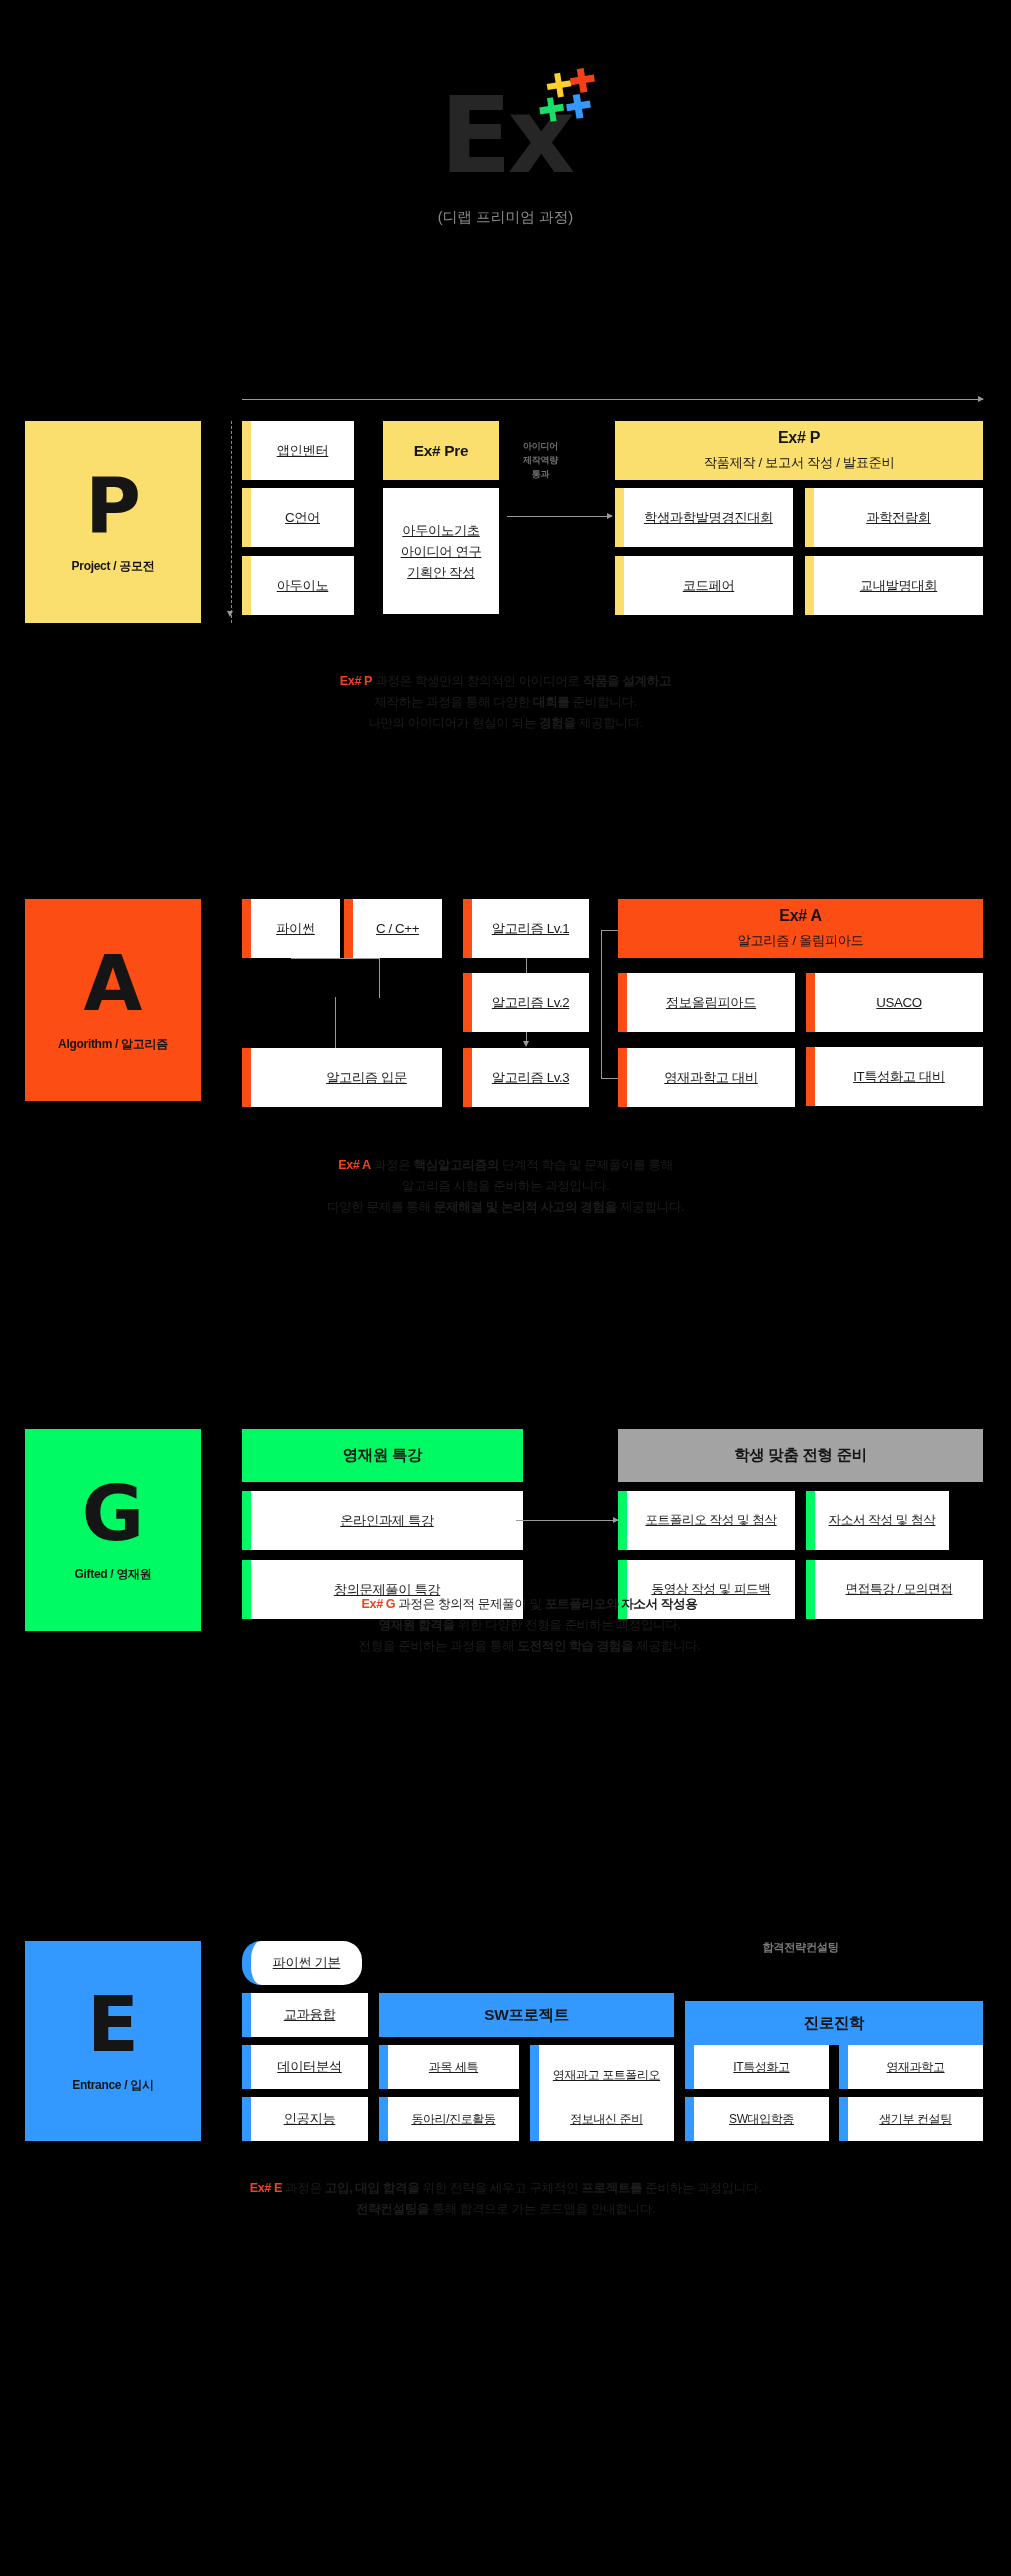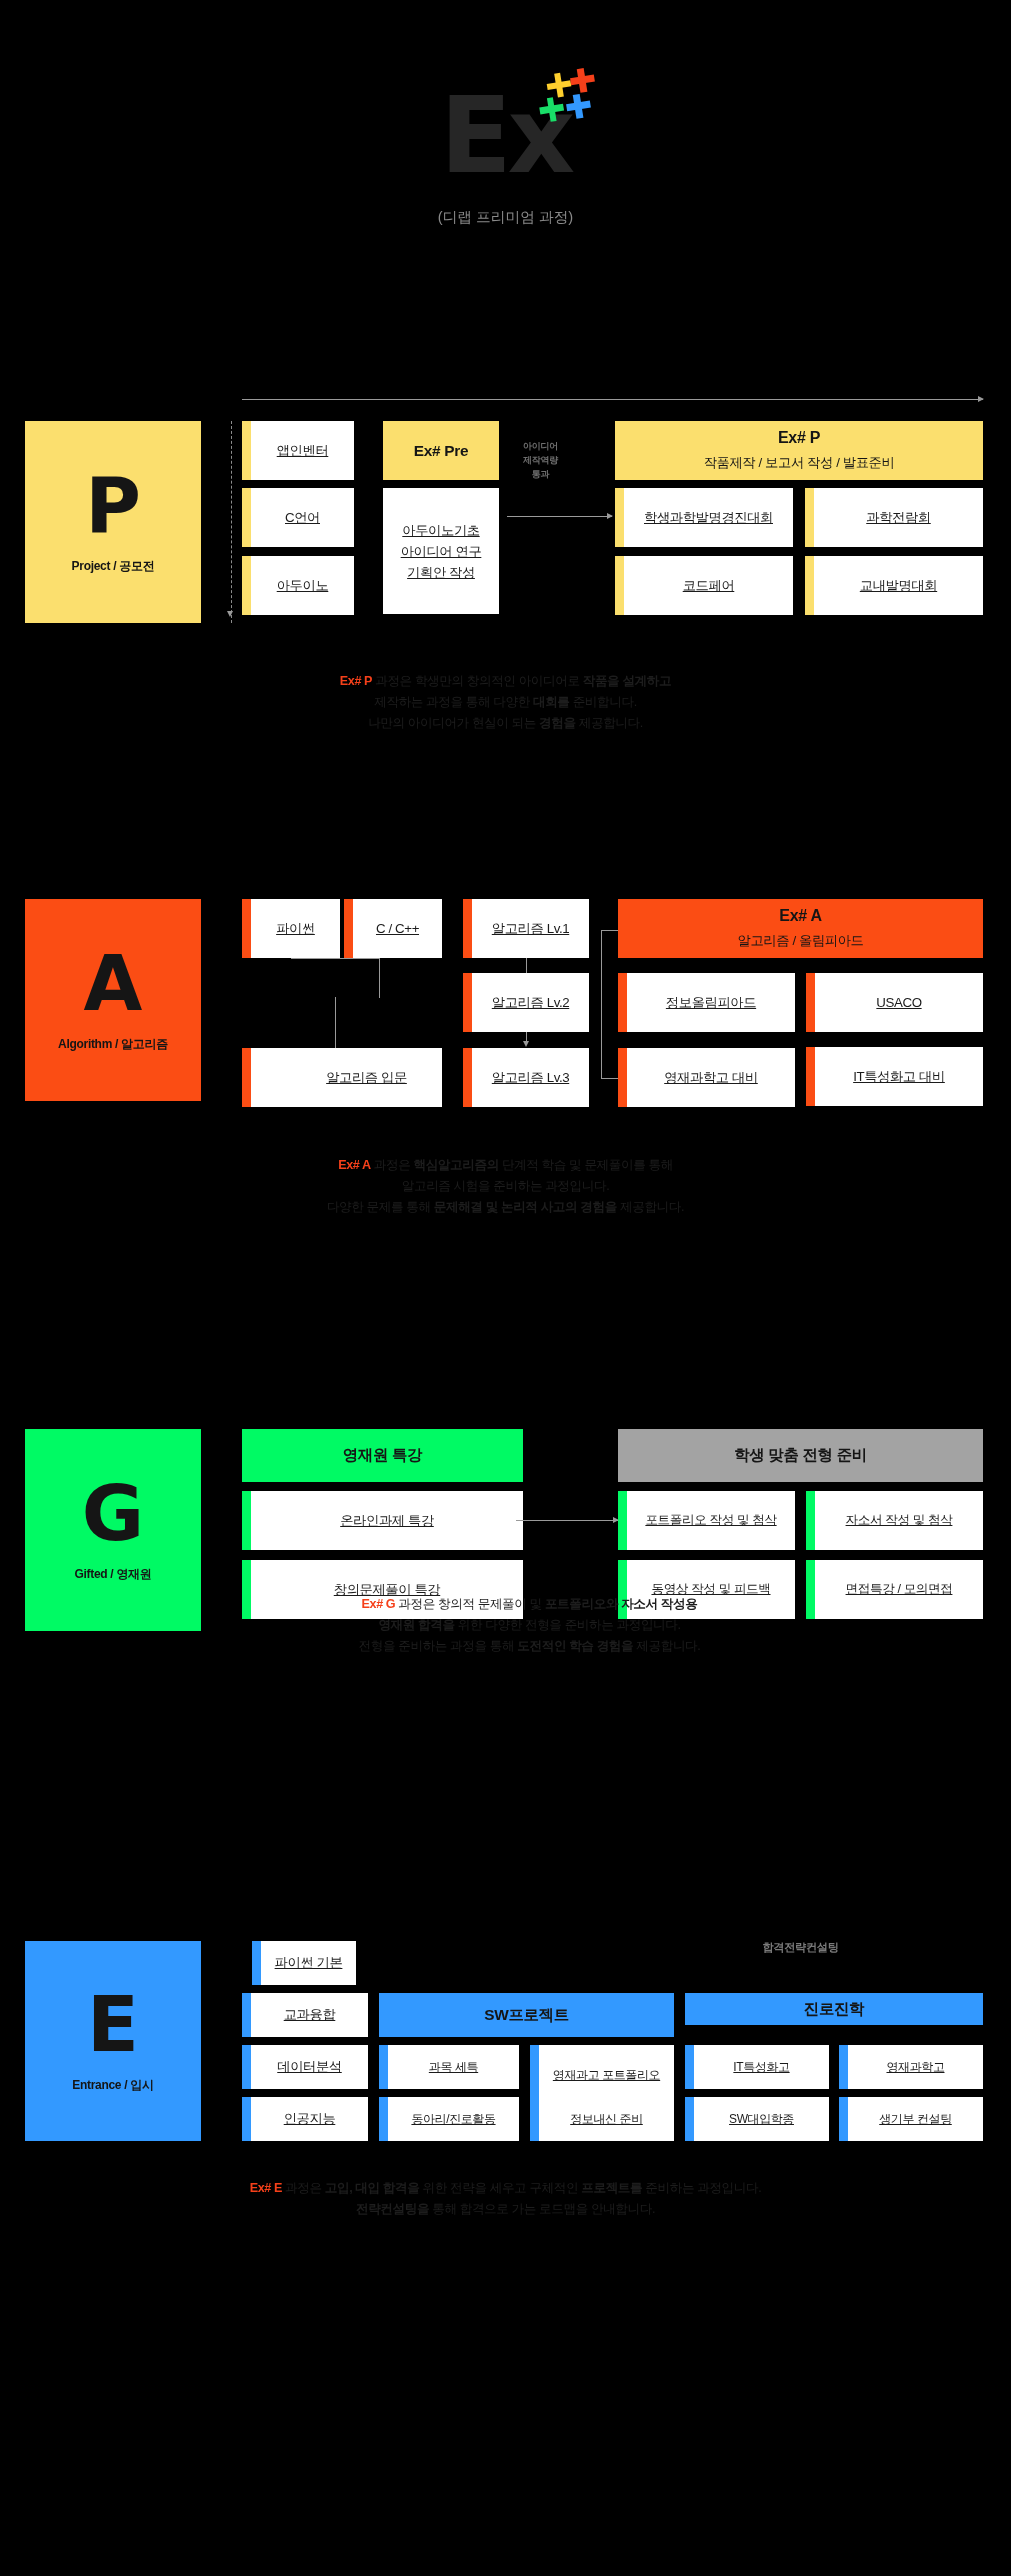--- a/index.html
+++ b/index.html
@@ -250,21 +250,21 @@
 
     <div class="arrowline" style="left:516px;top:91px;width:102px;"></div>
 
     <div class="title-box single" style="left:618px;top:0;width:365px;height:53px;background:#a3a3a3;">
       <div class="t1">학생 맞춤 전형 준비</div>
     </div>
 
     <div class="box bar" style="--accent:#00FA64;left:618px;top:62px;width:177px;height:59px;font-size:12.6px;">
       <span>포트폴리오 작성 및 첨삭</span>
     </div>
-    <div class="box bar" style="--accent:#00FA64;left:806px;top:62px;width:177px;height:59px;font-size:12.6px;">
+    <div class="box bar" style="--accent:#00FA64;left:806px;top:62px;width:143px;height:59px;font-size:12.6px;">
       <span>자소서 작성 및 첨삭</span>
     </div>
     <div class="box bar" style="--accent:#00FA64;left:618px;top:131px;width:177px;height:59px;font-size:12.6px;">
       <span>동영상 작성 및 피드백</span>
     </div>
     <div class="box bar" style="--accent:#00FA64;left:806px;top:131px;width:177px;height:59px;font-size:12.6px;">
       <span>면접특강 / 모의면접</span>
     </div>
   </div>
 
@@ -276,21 +276,21 @@
 
   <div class="section" style="top:1941px;height:232px;">
 
     <div class="toplabel" style="left:618px;top:-1.4px;width:365px;">합격전략컨설팅</div>
 
     <div class="badge" style="top:0;height:200px;background:#3399FF;">
       <div class="letter">E</div>
       <div class="cap">Entrance / 입시</div>
     </div>
 
-    <div class="box bar" style="--accent:#3399FF;left:252px;top:0;width:104px;height:44px;">
+    <div class="box bar" style="--accent:#3399FF;left:242px;top:0;width:120px;height:44px;border-radius:19px;">
       <span>파이썬 기본</span>
     </div>
     <div class="box bar" style="--accent:#3399FF;left:242px;top:52px;width:126px;height:44px;">
       <span>교과융합</span>
     </div>
     <div class="box bar" style="--accent:#3399FF;left:242px;top:104px;width:126px;height:44px;">
       <span>데이터분석</span>
     </div>
     <div class="box bar" style="--accent:#3399FF;left:242px;top:156px;width:126px;height:44px;">
       <span>인공지능</span>
@@ -305,21 +305,21 @@
     <div class="box bar" style="--accent:#3399FF;left:530px;top:104px;width:144px;height:60px;font-size:12px;">
       <span>영재과고 포트폴리오</span>
     </div>
     <div class="box bar" style="--accent:#3399FF;left:379px;top:156px;width:140px;height:44px;font-size:12px;">
       <span>동아리/진로활동</span>
     </div>
     <div class="box bar" style="--accent:#3399FF;left:530px;top:156px;width:144px;height:44px;font-size:12px;">
       <span>정보내신 준비</span>
     </div>
 
-    <div class="title-box single" style="left:685px;top:52px;width:298px;height:32px;background:#3399FF;">
+    <div class="title-box single" style="left:685px;top:60px;width:298px;height:44px;background:#3399FF;">
       <div class="t1">진로진학</div>
     </div>
     <div class="box bar" style="--accent:#3399FF;left:685px;top:104px;width:144px;height:44px;font-size:12px;">
       <span>IT특성화고</span>
     </div>
     <div class="box bar" style="--accent:#3399FF;left:839px;top:104px;width:144px;height:44px;font-size:12px;">
       <span>영재과학고</span>
     </div>
     <div class="box bar" style="--accent:#3399FF;left:685px;top:156px;width:144px;height:44px;font-size:12px;">
       <span>SW대입학종</span>

